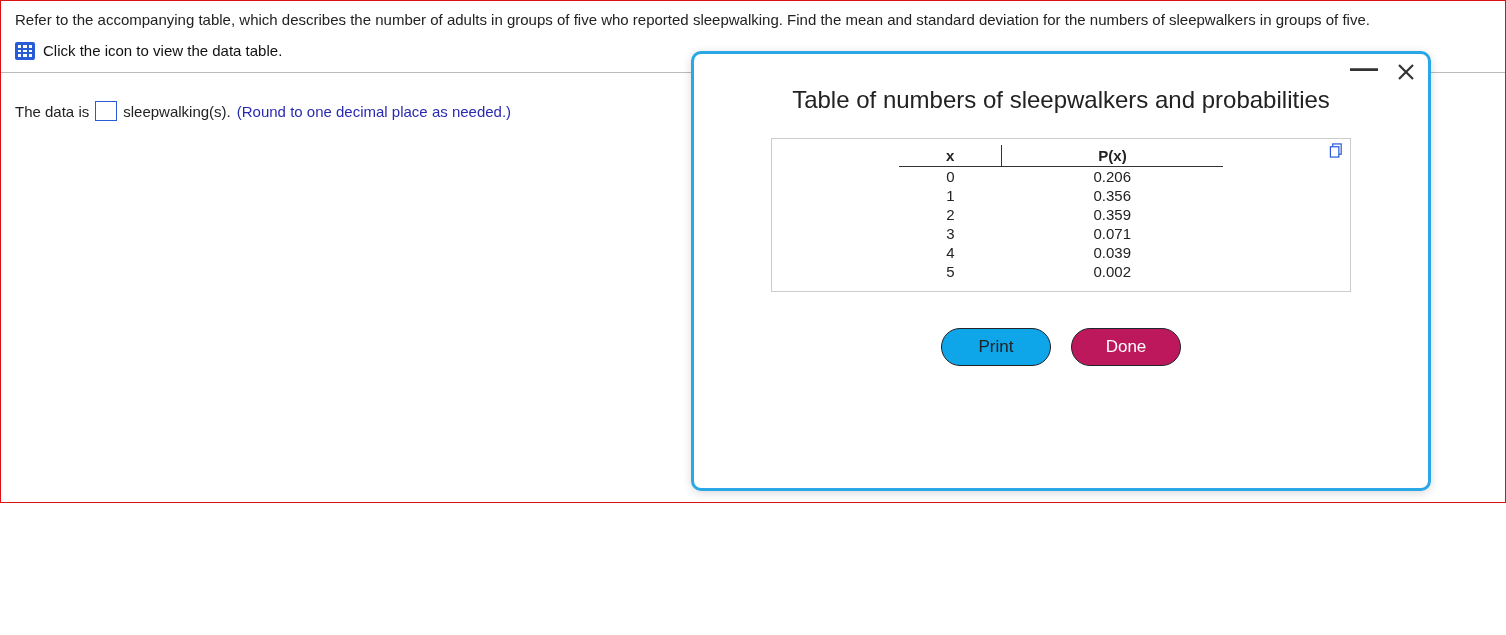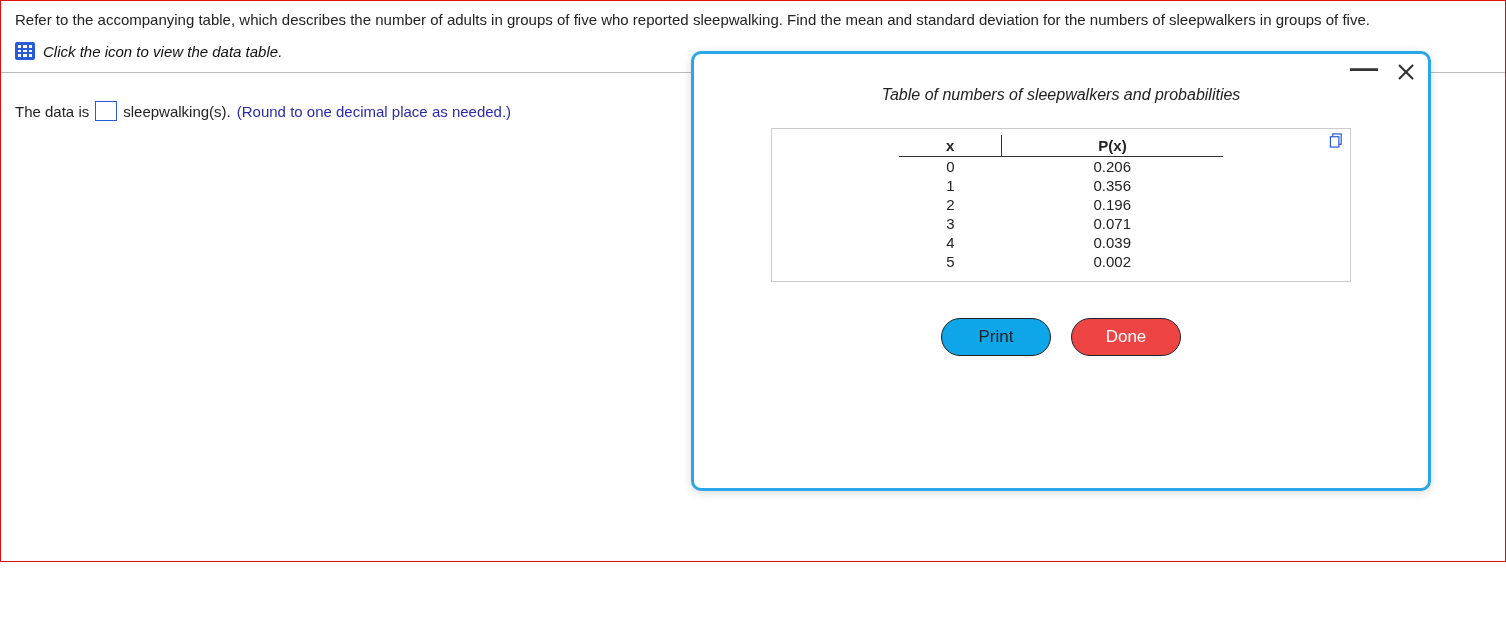--- a/index.html
+++ b/index.html
@@ -6,37 +6,35 @@
   html, body {
     margin: 0; padding: 0;
     font-family: Arial, Helvetica, sans-serif;
     font-size: 15px;
     color: #222;
     width: 1506px;
     height: 635px;
   }
   .outer {
     width: 1506px;
-    height: 562px;
+    height: 503px;
     border: 1px solid #d11;
     position: relative;
     overflow: hidden;
     background: #fff;
   }
   .question-text {
     padding: 10px 14px 6px 14px;
     font-size: 15px;
     color: #222;
   }
   .icon-row {
     display: flex;
-    align-items: center;
     gap: 8px;
     padding: 8px 26px 12px 14px;
-    font-style: italic;
   }
   .table-icon {
     width: 20px; height: 18px;
     border: 2px solid #2a5bd7;
     border-radius: 2px;
     display: inline-flex;
     flex-direction: column;
     overflow: hidden;
   }
   .table-icon .tirow { flex: 1; display: flex; }
@@ -81,25 +79,24 @@
     align-items: center;
   }
   .min-btn, .close-btn {
     cursor: pointer;
     color: #333;
     font-weight: bold;
   }
   .min-btn { font-size: 28px; line-height: 10px; position: relative; top: -6px; }
   .close-btn svg { width: 20px; height: 20px; }
   .dialog-title {
-    font-size: 16px;
+    font-size: 24px;
     text-align: center;
     color: #222;
     margin: 18px 10px 24px 10px;
-    font-style: italic;
   }
   .table-wrap {
     margin: 0 auto;
     width: 580px;
     border: 1px solid #ccc;
     position: relative;
     padding: 6px 10px 10px 10px;
   }
   .copy-icon {
     position: absolute;
@@ -137,21 +134,21 @@
     border-radius: 24px;
     cursor: pointer;
     text-align: center;
   }
   .btn-print {
     background: #0ea5e9;
     color: #222;
     border: 1.5px solid #222;
   }
   .btn-done {
-    background: #ef4444;
+    background: #be185d;
     color: #fff;
     border: 1.5px solid #1f262e;
   }
 </style>
 </head>
 <body>
 
 <div class="outer">
   <div class="question-text">Refer to the accompanying table, which describes the number of adults in groups of five who reported sleepwalking. Find the mean and standard deviation for the numbers of sleepwalkers in groups of five.</div>
 
@@ -216,21 +213,21 @@
           <tr>
             <td>0</td>
             <td>0.206</td>
           </tr>
           <tr>
             <td>1</td>
             <td>0.356</td>
           </tr>
           <tr>
             <td>2</td>
-            <td>0.196</td>
+            <td>0.359</td>
           </tr>
           <tr>
             <td>3</td>
             <td>0.071</td>
           </tr>
           <tr>
             <td>4</td>
             <td>0.039</td>
           </tr>
           <tr>

